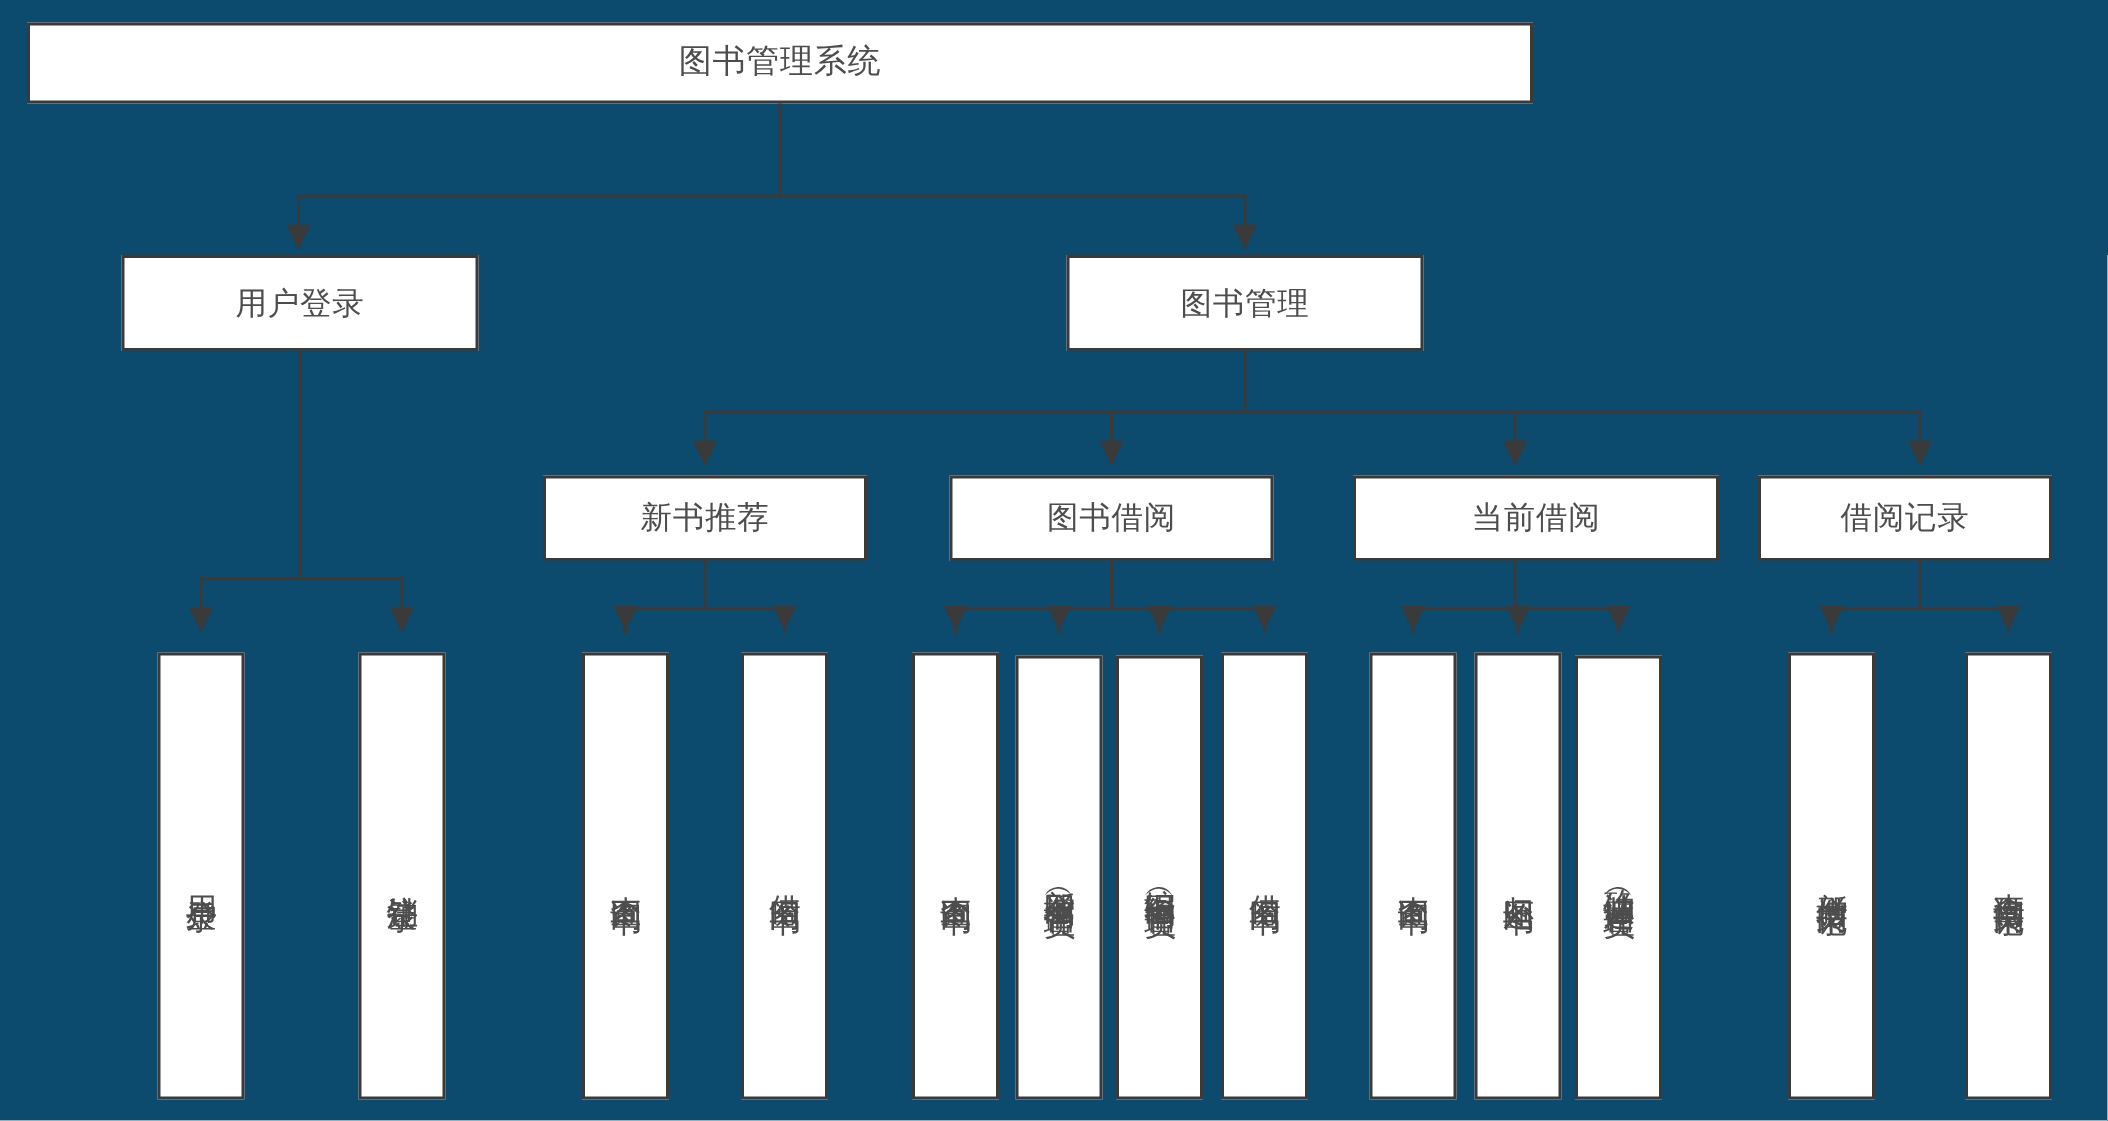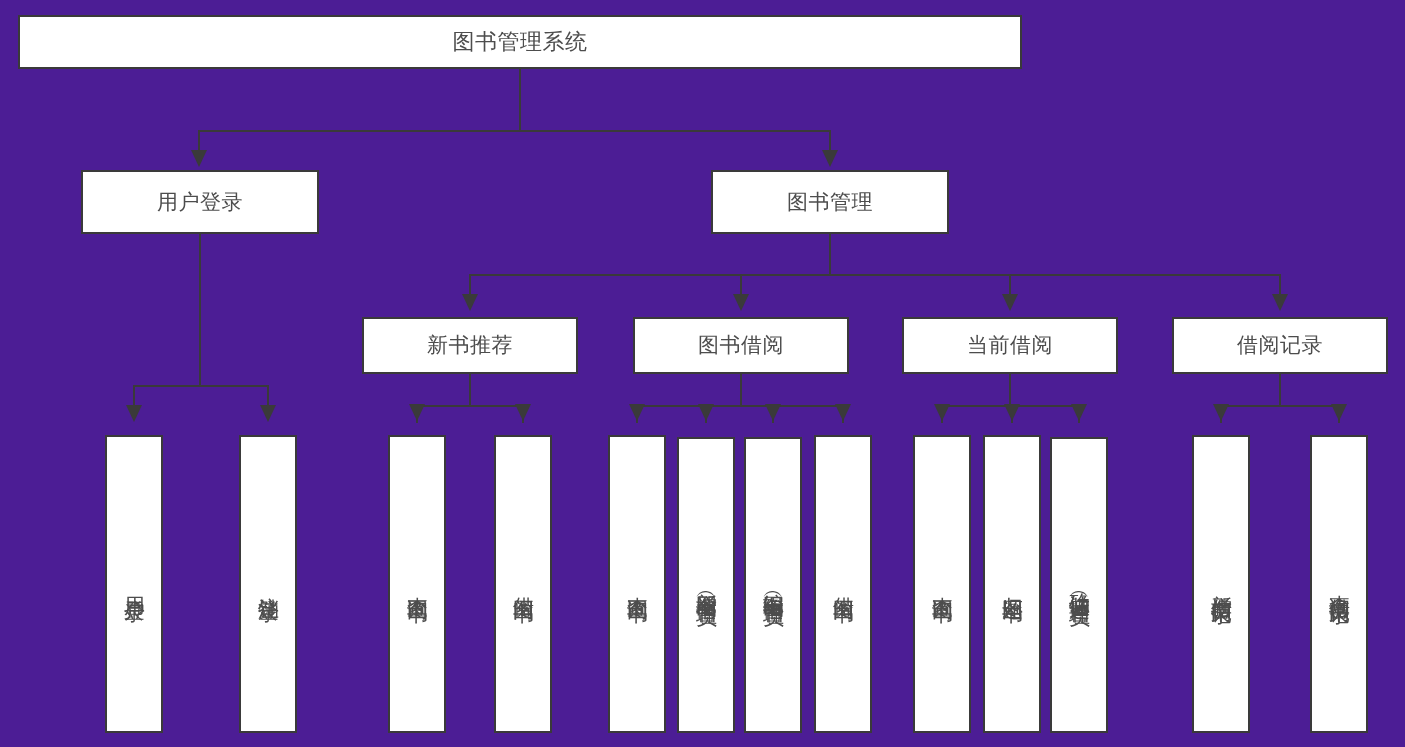--- a/index.html
+++ b/index.html
@@ -7,21 +7,21 @@
     padding: 0;
     background: #ffffff;
   }
   body {
     font-family: "DejaVu Sans", "Liberation Sans", sans-serif;
   }
   #canvas {
     position: relative;
     width: 1405px;
     height: 747px;
-    background: #4c1d95;
+    background: #0c4a6e;
     overflow: hidden;
   }
   .node {
     position: absolute;
     box-sizing: border-box;
     border: 2px solid #3a3a3a;
     background: #ffffff;
     display: flex;
     align-items: center;
     justify-content: center;
@@ -115,24 +115,24 @@
   <div class="arrow" style="left:1002px; top:294px;"></div>
   <div class="edge v" style="left:1279px; top:274px; width:2px; height:22px;"></div>
   <div class="arrow" style="left:1272px; top:294px;"></div>
 
   <div class="node horiz" style="left:633px; top:317px; width:216px; height:57px;">
     <span>图书借阅</span>
   </div>
   <div class="node horiz" style="left:362px; top:317px; width:216px; height:57px;">
     <span>新书推荐</span>
   </div>
-  <div class="node horiz" style="left:902px; top:317px; width:216px; height:57px;align-items:center;">
+  <div class="node horiz" style="left:902px; top:317px; width:244px; height:57px;align-items:center;">
     <span>当前借阅</span>
   </div>
-  <div class="node horiz" style="left:1172px; top:317px; width:216px; height:57px;">
+  <div class="node horiz" style="left:1172px; top:317px; width:196px; height:57px;">
     <span>借阅记录</span>
   </div>
 
   <div class="edge v" style="left:469px; top:374px; width:2px; height:32px;"></div>
   <div class="edge h" style="left:416px; top:405px; width:108px; height:2px;"></div>
   <div class="edge v" style="left:416px; top:405px; width:2px; height:18px;"></div>
   <div class="arrow" style="left:409px; top:404px;"></div>
   <div class="edge v" style="left:522px; top:405px; width:2px; height:18px;"></div>
   <div class="arrow" style="left:515px; top:404px;"></div>
 

